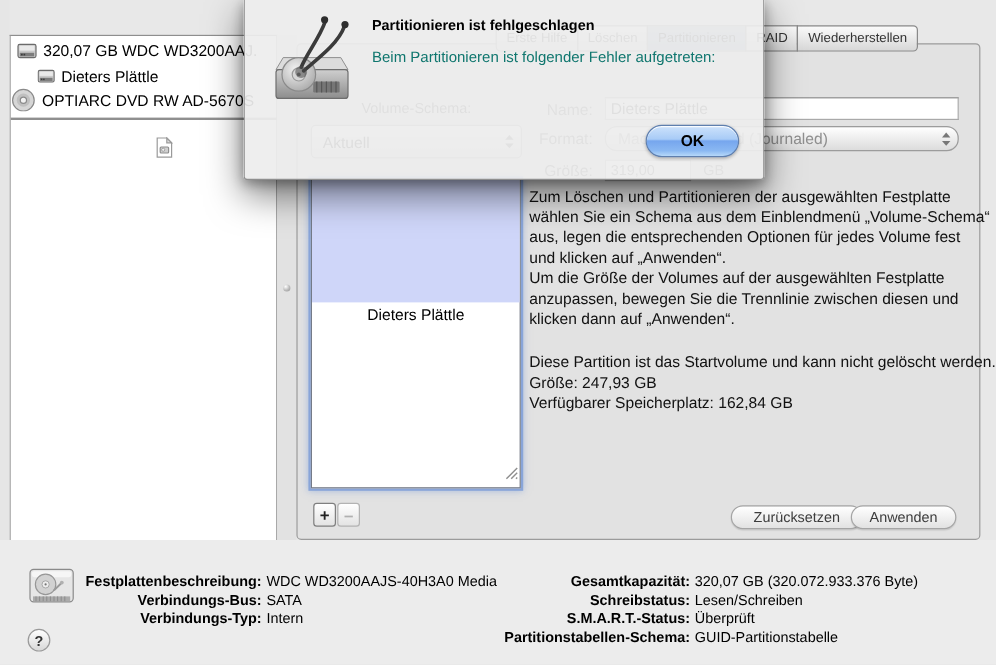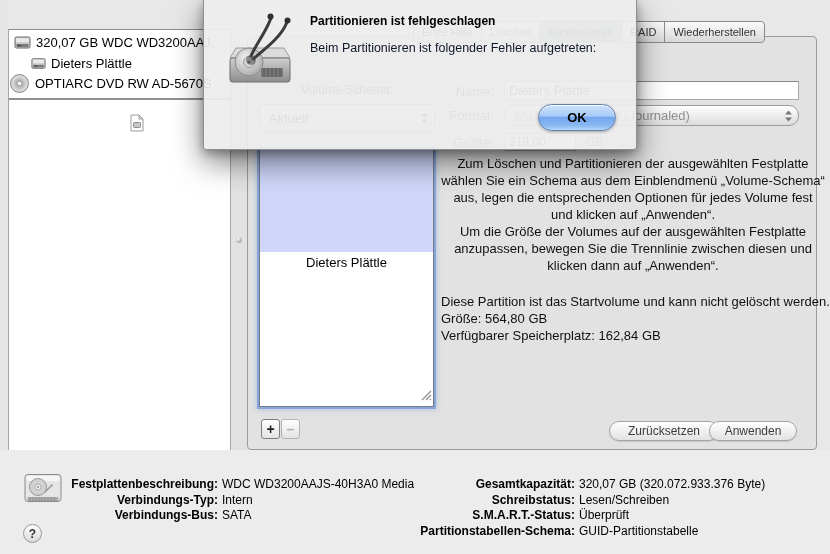--- a/index.html
+++ b/index.html
@@ -48,21 +48,21 @@
   .vi-label{position:absolute;font-size:13px;color:#4a4a4a;text-align:right;width:60px;}
   .name-input{position:absolute;left:256px;top:44px;width:295px;height:19px;border:1px solid #a9a9a9;
               border-top-color:#8a8a8a;background:#fff;font-family:inherit;font-size:13px;color:#333;
               padding:0 4px;box-sizing:border-box;}
   .format-popup{position:absolute;left:256px;top:68px;width:295px;height:21px;border-radius:10px;
                 padding:0 26px 0 10px;color:#8f8f8f;overflow:hidden;white-space:nowrap;}
   .size-field{position:absolute;left:256px;top:96px;width:72px;height:18px;border:1px solid #a9a9a9;
               background:#fff;font-size:12px;color:#555;display:flex;align-items:center;padding:0 4px;box-sizing:border-box;}
   .size-unit{position:absolute;left:338px;top:98px;font-size:12px;color:#555;}
 
-  .instructions{position:absolute;left:193px;top:118px;width:384px;font-size:13px;line-height:17px;color:#111;text-align:center;}
+  .instructions{position:absolute;left:193px;top:118px;width:384px;font-size:13px;line-height:17px;color:#111;}
   .part-note{position:absolute;left:193px;top:256px;width:390px;font-size:13px;line-height:17px;color:#111;}
 
   
   .sqbtn{position:absolute;top:382px;width:19px;height:20px;background:linear-gradient(#ffffff,#e3e3e3);
          border:1px solid #7f7f7f;border-radius:3px;font-size:14px;font-weight:bold;color:#222;
          text-align:center;line-height:18px;box-sizing:border-box;}
   .sqbtn.disabled{border-color:#b3b3b3;color:#b0b0b0;}
   .pill{position:absolute;top:384px;height:20px;border-radius:10px;border:1px solid #a5a5a5;
         background:linear-gradient(#ffffff,#e2e2e2);font-size:12px;color:#3c3c3c;text-align:center;
         line-height:18px;box-sizing:border-box;box-shadow:0 1px 1px rgba(0,0,0,.12);}
@@ -84,21 +84,21 @@
   .ival{margin-left:4px;white-space:nowrap;}
 
   
   .dialog{position:absolute;left:203px;top:0;width:434px;height:150px;z-index:10;
           background:rgba(237,237,237,0.93);
           border-left:1px solid #8f8f8f;border-right:1px solid #8f8f8f;border-bottom:1px solid #8f8f8f;
           border-radius:0 0 3px 3px;box-sizing:border-box;
           box-shadow:0 12px 30px rgba(0,0,0,.5),0 3px 10px rgba(0,0,0,.3);}
   .dlg-icon{position:absolute;left:20px;top:10px;}
   .dlg-title{position:absolute;left:106px;top:14px;font-size:12px;font-weight:bold;color:#000;}
-  .dlg-msg{position:absolute;left:106px;top:41px;font-size:12.5px;color:#0f172a;}
+  .dlg-msg{position:absolute;left:106px;top:41px;font-size:12.5px;color:#0f766e;}
   .dlg-detail{position:absolute;left:106px;top:68px;width:312px;font-size:12.5px;line-height:17px;color:#1c1c1c;}
   .okbtn{position:absolute;left:334px;top:104px;width:78px;height:27px;border-radius:14px;
          border:1px solid #5f7fae;color:#000;font-size:13px;font-weight:bold;text-align:center;line-height:25px;
          background:linear-gradient(#cde2fb 0%,#a8cbf6 44%,#76a6ee 50%,#8ab8f2 82%,#b6d8f9 100%);
          box-shadow:inset 0 1px 0 rgba(255,255,255,.85),0 1px 3px rgba(0,0,0,.3);box-sizing:border-box;}
 </style>
 </head>
 <body>
 
 <div id="app">
@@ -205,21 +205,21 @@
         <span>319,00</span>
       </div>
     <div class="size-unit">GB</div>
 
     <div class="instructions">
       <div>Zum Löschen und Partitionieren der ausgewählten Festplatte wählen Sie ein Schema aus dem Einblendmenü „Volume-Schema“ aus, legen die entsprechenden Optionen für jedes Volume fest und klicken auf „Anwenden“.</div>
       <div>Um die Größe der Volumes auf der ausgewählten Festplatte anzupassen, bewegen Sie die Trennlinie zwischen diesen und klicken dann auf „Anwenden“.</div>
     </div>
     <div class="part-note">
       <div>Diese Partition ist das Startvolume und kann nicht gelöscht werden.</div>
-      <div>Größe: 564,80 GB</div>
+      <div>Größe: 247,93 GB</div>
       <div>Verfügbarer Speicherplatz: 162,84 GB</div>
     </div>
 
     <div class="sqbtn" style="left:13px;">+</div>
     <div class="sqbtn disabled" style="left:33px;">–</div>
     <div class="pill disabled" style="left:107px;width:87px;margin-top:44px;">Optionen ...</div>
     <div class="pill" style="left:361px;width:110px;">Zurücksetzen</div>
     <div class="pill" style="left:461px;width:88px;">Anwenden</div>
   </div>
 
@@ -238,26 +238,26 @@
         </svg>
     </span>
     <div class="help">?</div>
 
     <div class="iblock left">
       <div class="irow">
           <span class="ilabel">Festplattenbeschreibung:</span>
           <span class="ival">WDC WD3200AAJS-40H3A0 Media</span>
         </div>
       <div class="irow">
+          <span class="ilabel">Verbindungs-Bus:</span>
+          <span class="ival">SATA</span>
+        </div>
+      <div class="irow">
           <span class="ilabel">Verbindungs-Typ:</span>
           <span class="ival">Intern</span>
-        </div>
-      <div class="irow">
-          <span class="ilabel">Verbindungs-Bus:</span>
-          <span class="ival">SATA</span>
         </div>
     </div>
     <div class="iblock right">
       <div class="irow">
           <span class="ilabel">Gesamtkapazität:</span>
           <span class="ival">320,07 GB (320.072.933.376 Byte)</span>
         </div>
       <div class="irow">
           <span class="ilabel">Schreibstatus:</span>
           <span class="ival">Lesen/Schreiben</span>

